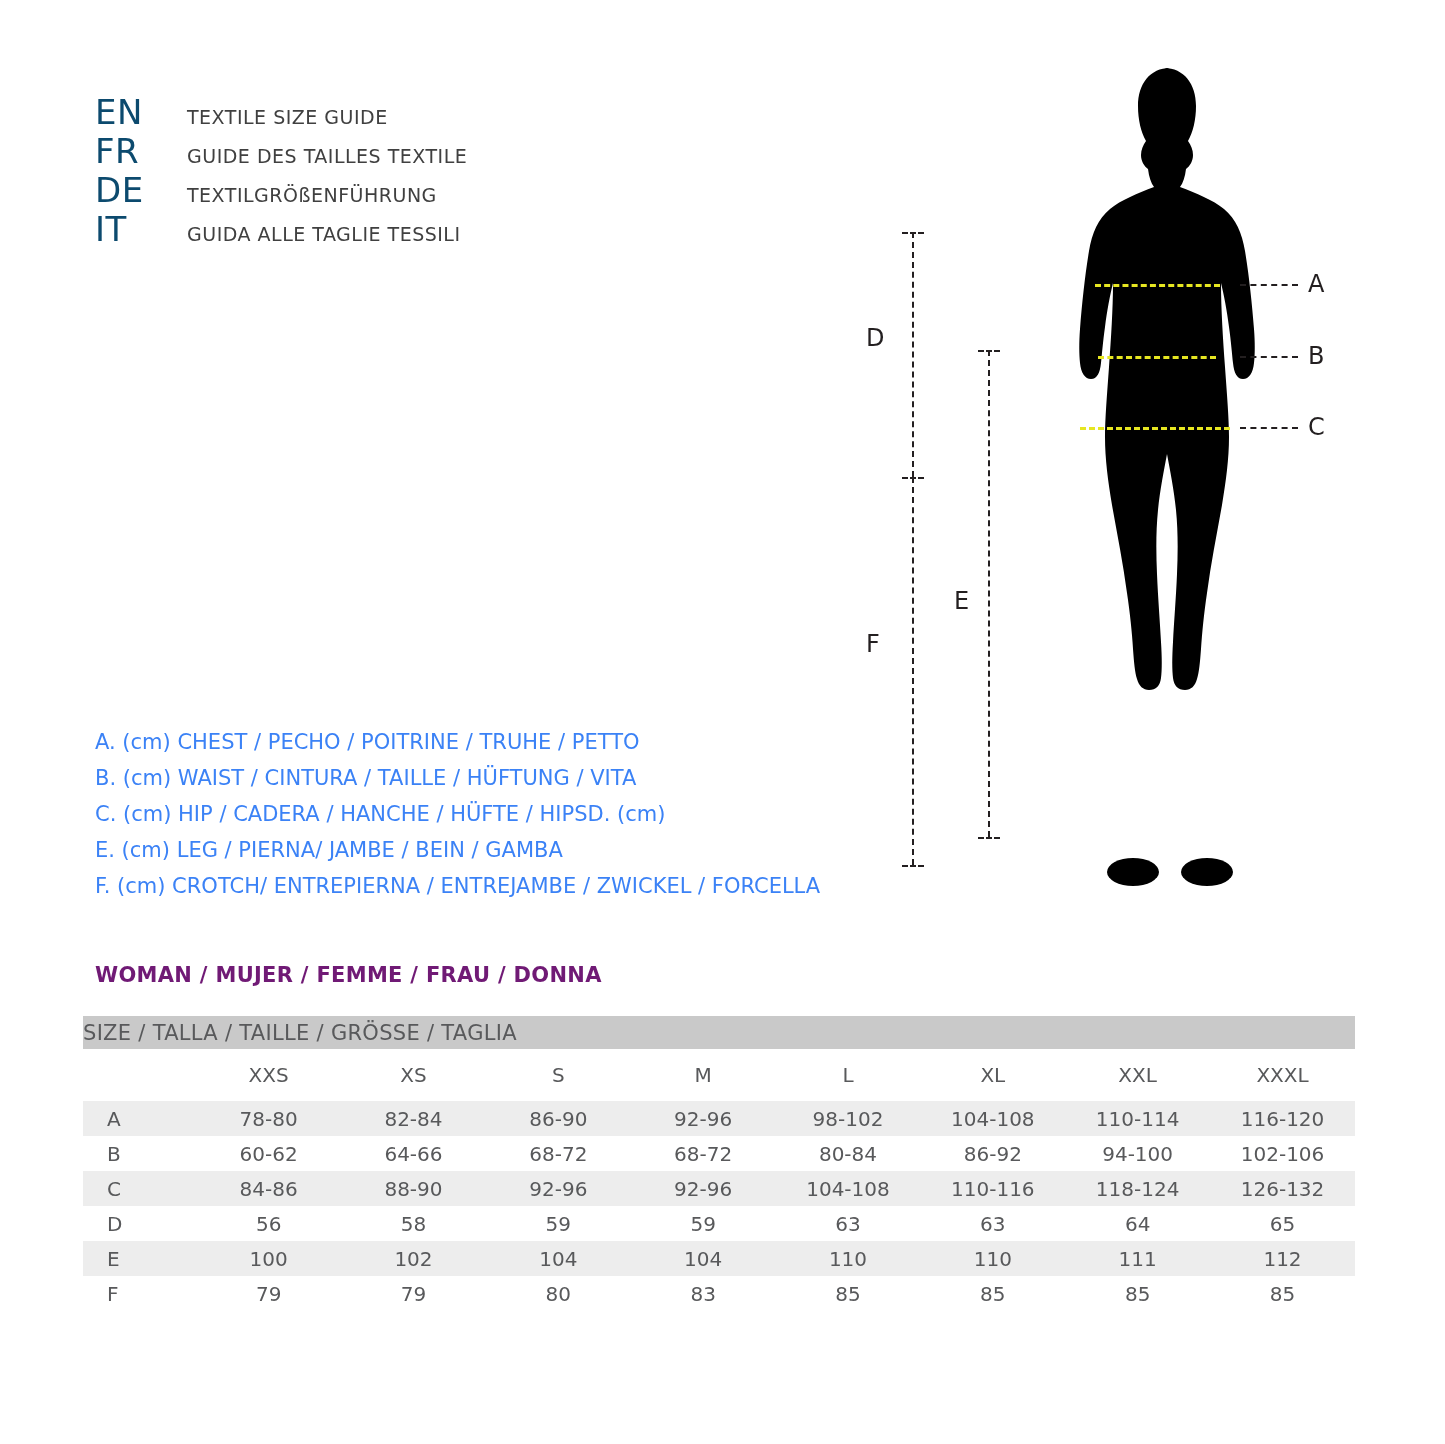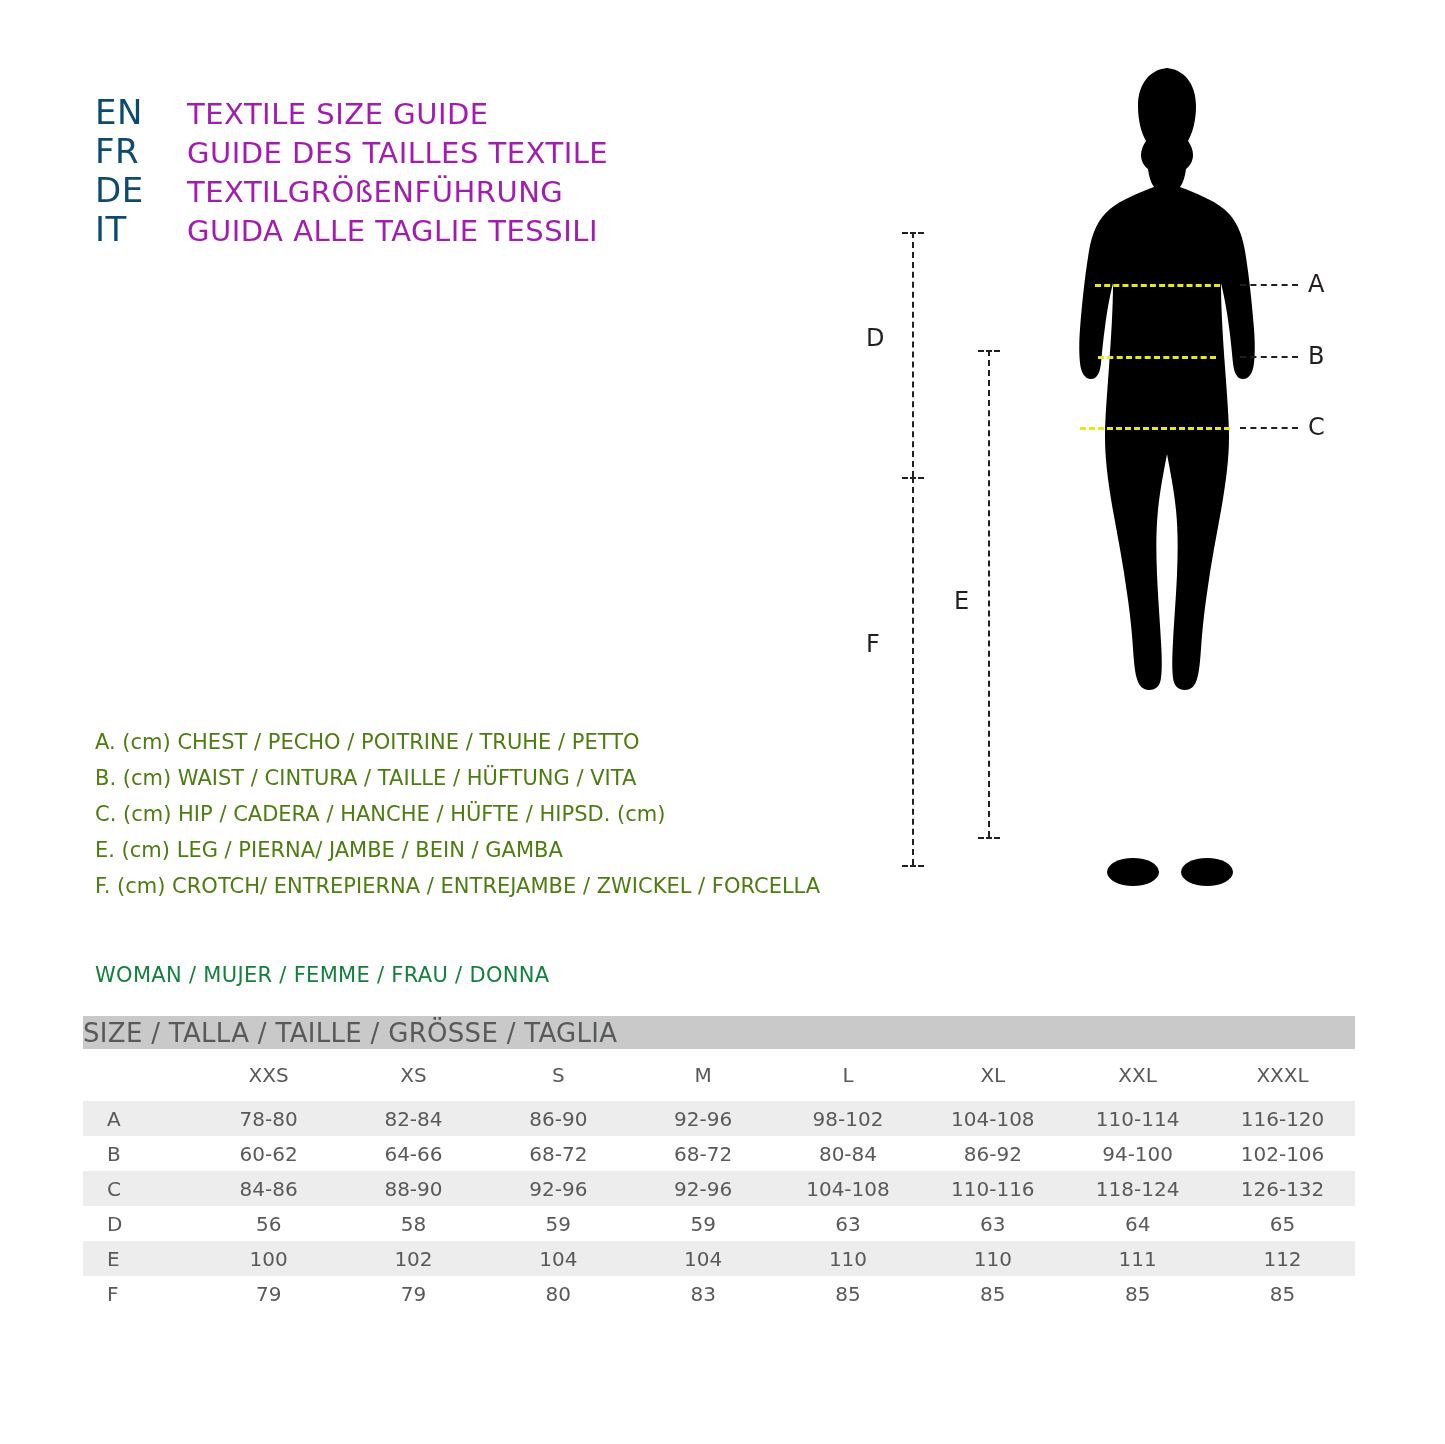--- a/index.html
+++ b/index.html
@@ -28,48 +28,49 @@
     align-items: baseline;
     height: 39px;
   }
   .title-lang {
     width: 92px;
     font-size: 34px;
     letter-spacing: 0.5px;
     color: #0c4a6e;
   }
   .title-text {
-    font-size: 29px;
+    font-size: 19px;
     letter-spacing: 0.5px;
-    color: #a21caf;
+    color: #404040;
     white-space: nowrap;
   }
 
   
   #legend-block {
     position: absolute;
     left: 95px;
     top: 724px;
     width: 830px;
   }
   .legend-row {
     font-size: 21px;
     line-height: 36px;
-    color: #4d7c0f;
+    color: #3b82f6;
     white-space: nowrap;
   }
 
   
   #gender-caption {
     position: absolute;
     left: 95px;
     top: 963px;
     font-size: 21px;
-    color: #15803d;
+    color: #701a75;
     letter-spacing: 0.3px;
+    font-weight: bold;
   }
 
   
   #size-table {
     position: absolute;
     left: 83px;
     top: 1016px;
     width: 1272px;
     border-collapse: collapse;
     font-size: 20px;
@@ -77,21 +78,21 @@
   }
   #size-table td, #size-table th {
     padding: 0;
     margin: 0;
     font-weight: normal;
   }
   .tbl-caption-row td {
     background: #c9c9c9;
     height: 33px;
     color: #58595b;
-    font-size: 26px;
+    font-size: 21px;
     padding-left: 16px;
     letter-spacing: 0.3px;
     text-align: left;
   }
   .tbl-head-row td {
     background: #ffffff;
     height: 52px;
     text-align: center;
     font-size: 20px;
     color: #58595b;

